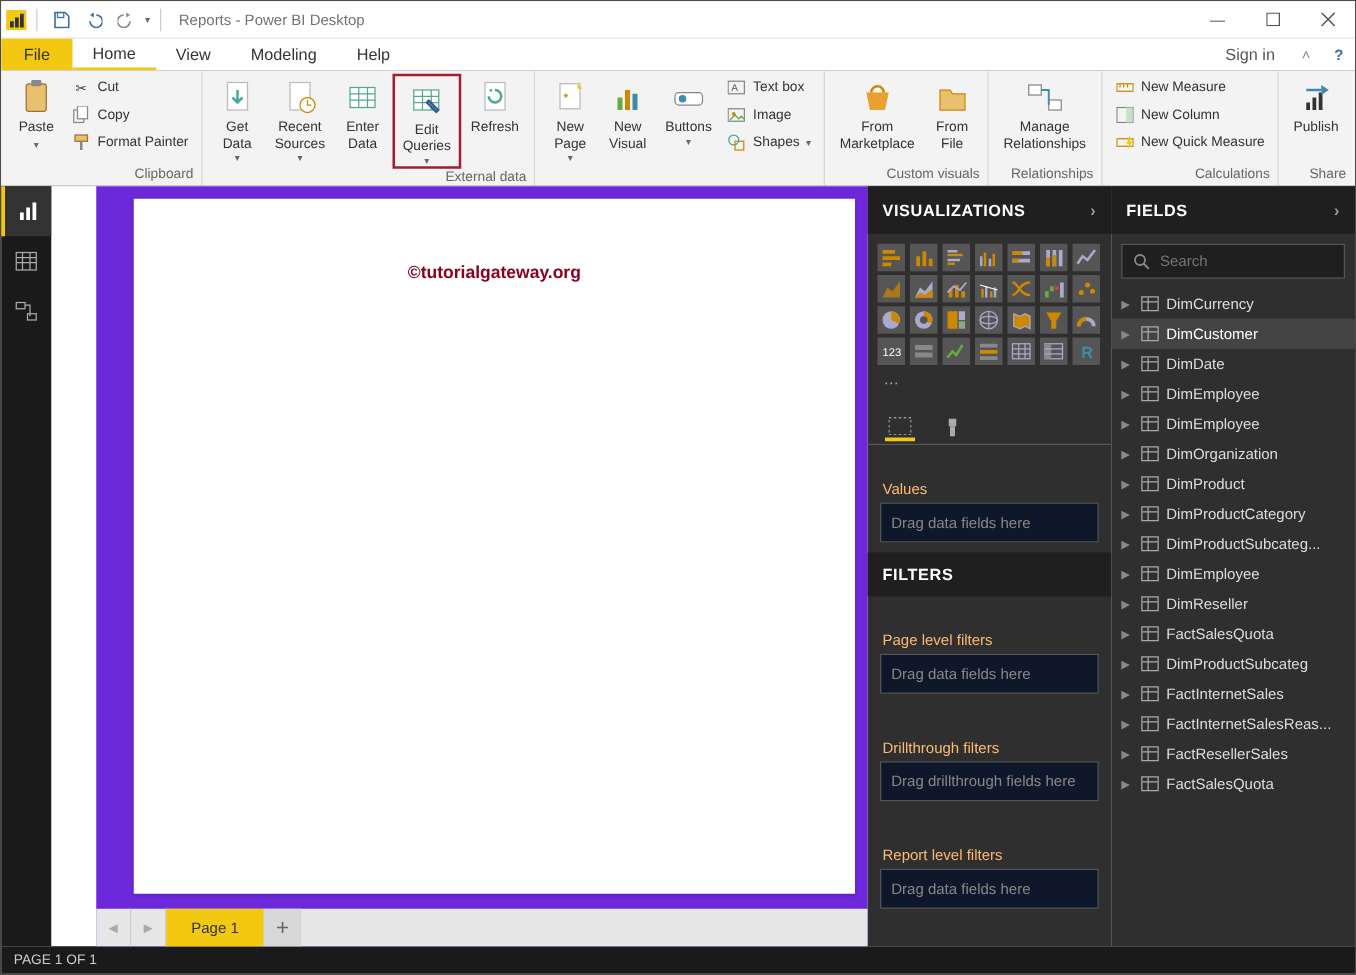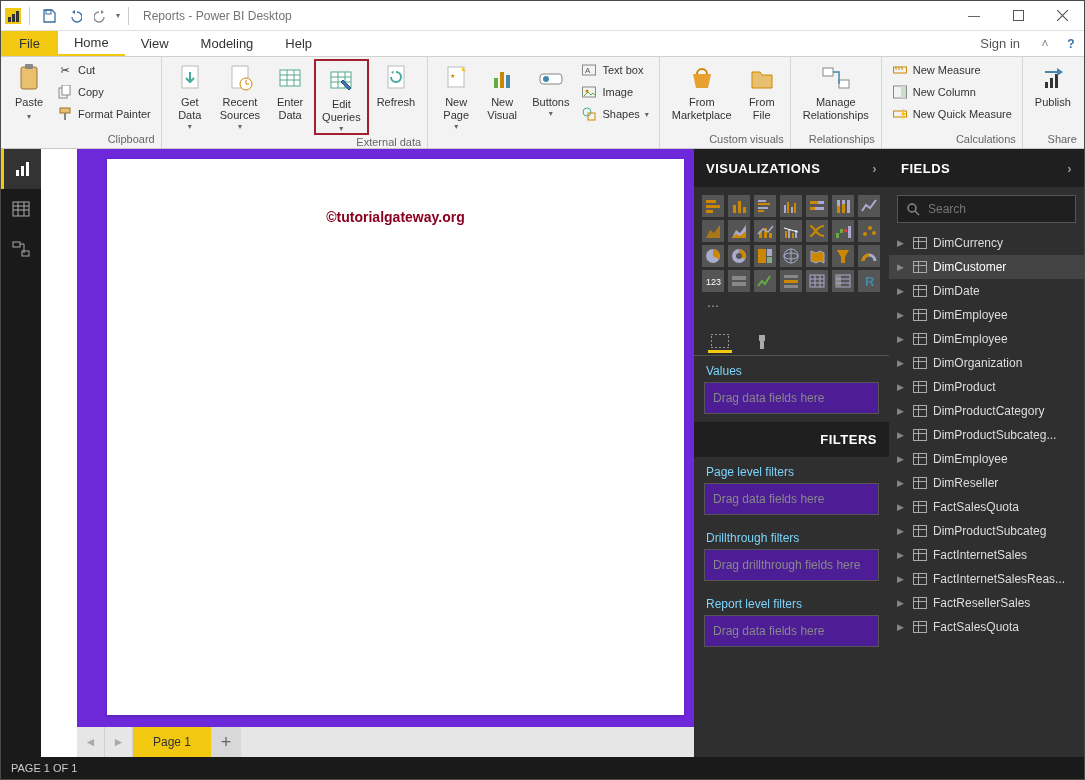--- a/index.html
+++ b/index.html
@@ -59,23 +59,23 @@
 .panel { background:#2f2f2f; color:#ccc; display:flex; flex-direction:column; font-size:12px; }
 .panel.viz { width:195px; }
 .panel.fields { width:195px; }
 .panel-head { height:38px; display:flex; align-items:center; justify-content:space-between; padding:0 12px; background:#1f1f1f; color:#fff; font-weight:600; font-size:13px; letter-spacing:0.5px; text-transform:uppercase; }
 .panel-head .arr { color:#999; font-size:13px; }
 .viz-grid { display:grid; grid-template-columns:repeat(7,1fr); gap:3px; padding:8px; }
 .viz-ico { width:22px; height:22px; background:#555; cursor:pointer; display:flex; align-items:center; justify-content:center; }
 .format-tabs { display:flex; gap:18px; padding:6px 14px 2px; border-bottom:1px solid #555; }
 .format-tab { width:24px; height:22px; display:flex; align-items:center; justify-content:center; cursor:pointer; }
 .format-tab.active { border-bottom:3px solid #f2c811; }
-.section-label { padding:8px 12px 4px; color:#7dd3fc; font-size:12px; }
-.drop-well { margin:0 10px 8px; padding:8px 8px; background:#4c1d95; border:1px solid #555; color:#888; font-size:12px; }
-.filters-head { background:#1f1f1f; padding:10px 12px; color:#fff; font-weight:600; font-size:13px; letter-spacing:0.5px;text-align:right; }
+.section-label { padding:8px 12px 4px; color:#fdba74; font-size:12px;margin-top:20px; }
+.drop-well { margin:0 10px 8px; padding:8px 8px; background:#0f172a; border:1px solid #555; color:#888; font-size:12px; }
+.filters-head { background:#1f1f1f; padding:10px 12px; color:#fff; font-weight:600; font-size:13px; letter-spacing:0.5px; }
 
 
 .search { margin:8px; display:flex; align-items:center; gap:8px; background:#1f1f1f; border:1px solid #555; padding:6px 8px; color:#888; }
 .field-list { overflow:auto; flex:1; }
 .field-item { display:flex; align-items:center; gap:6px; padding:5px 8px; cursor:pointer; color:#ddd; }
 .field-item.selected { background:#444; color:#fff; }
 .tbl-ico { width:14px; height:12px; border:1px solid #aaa; background:linear-gradient(#aaa,#aaa) 0 3px/100% 1px no-repeat, linear-gradient(#aaa,#aaa) 4px 0/1px 100% no-repeat; }
 .tri { color:#888; font-size:9px; width:10px; }
 
 

